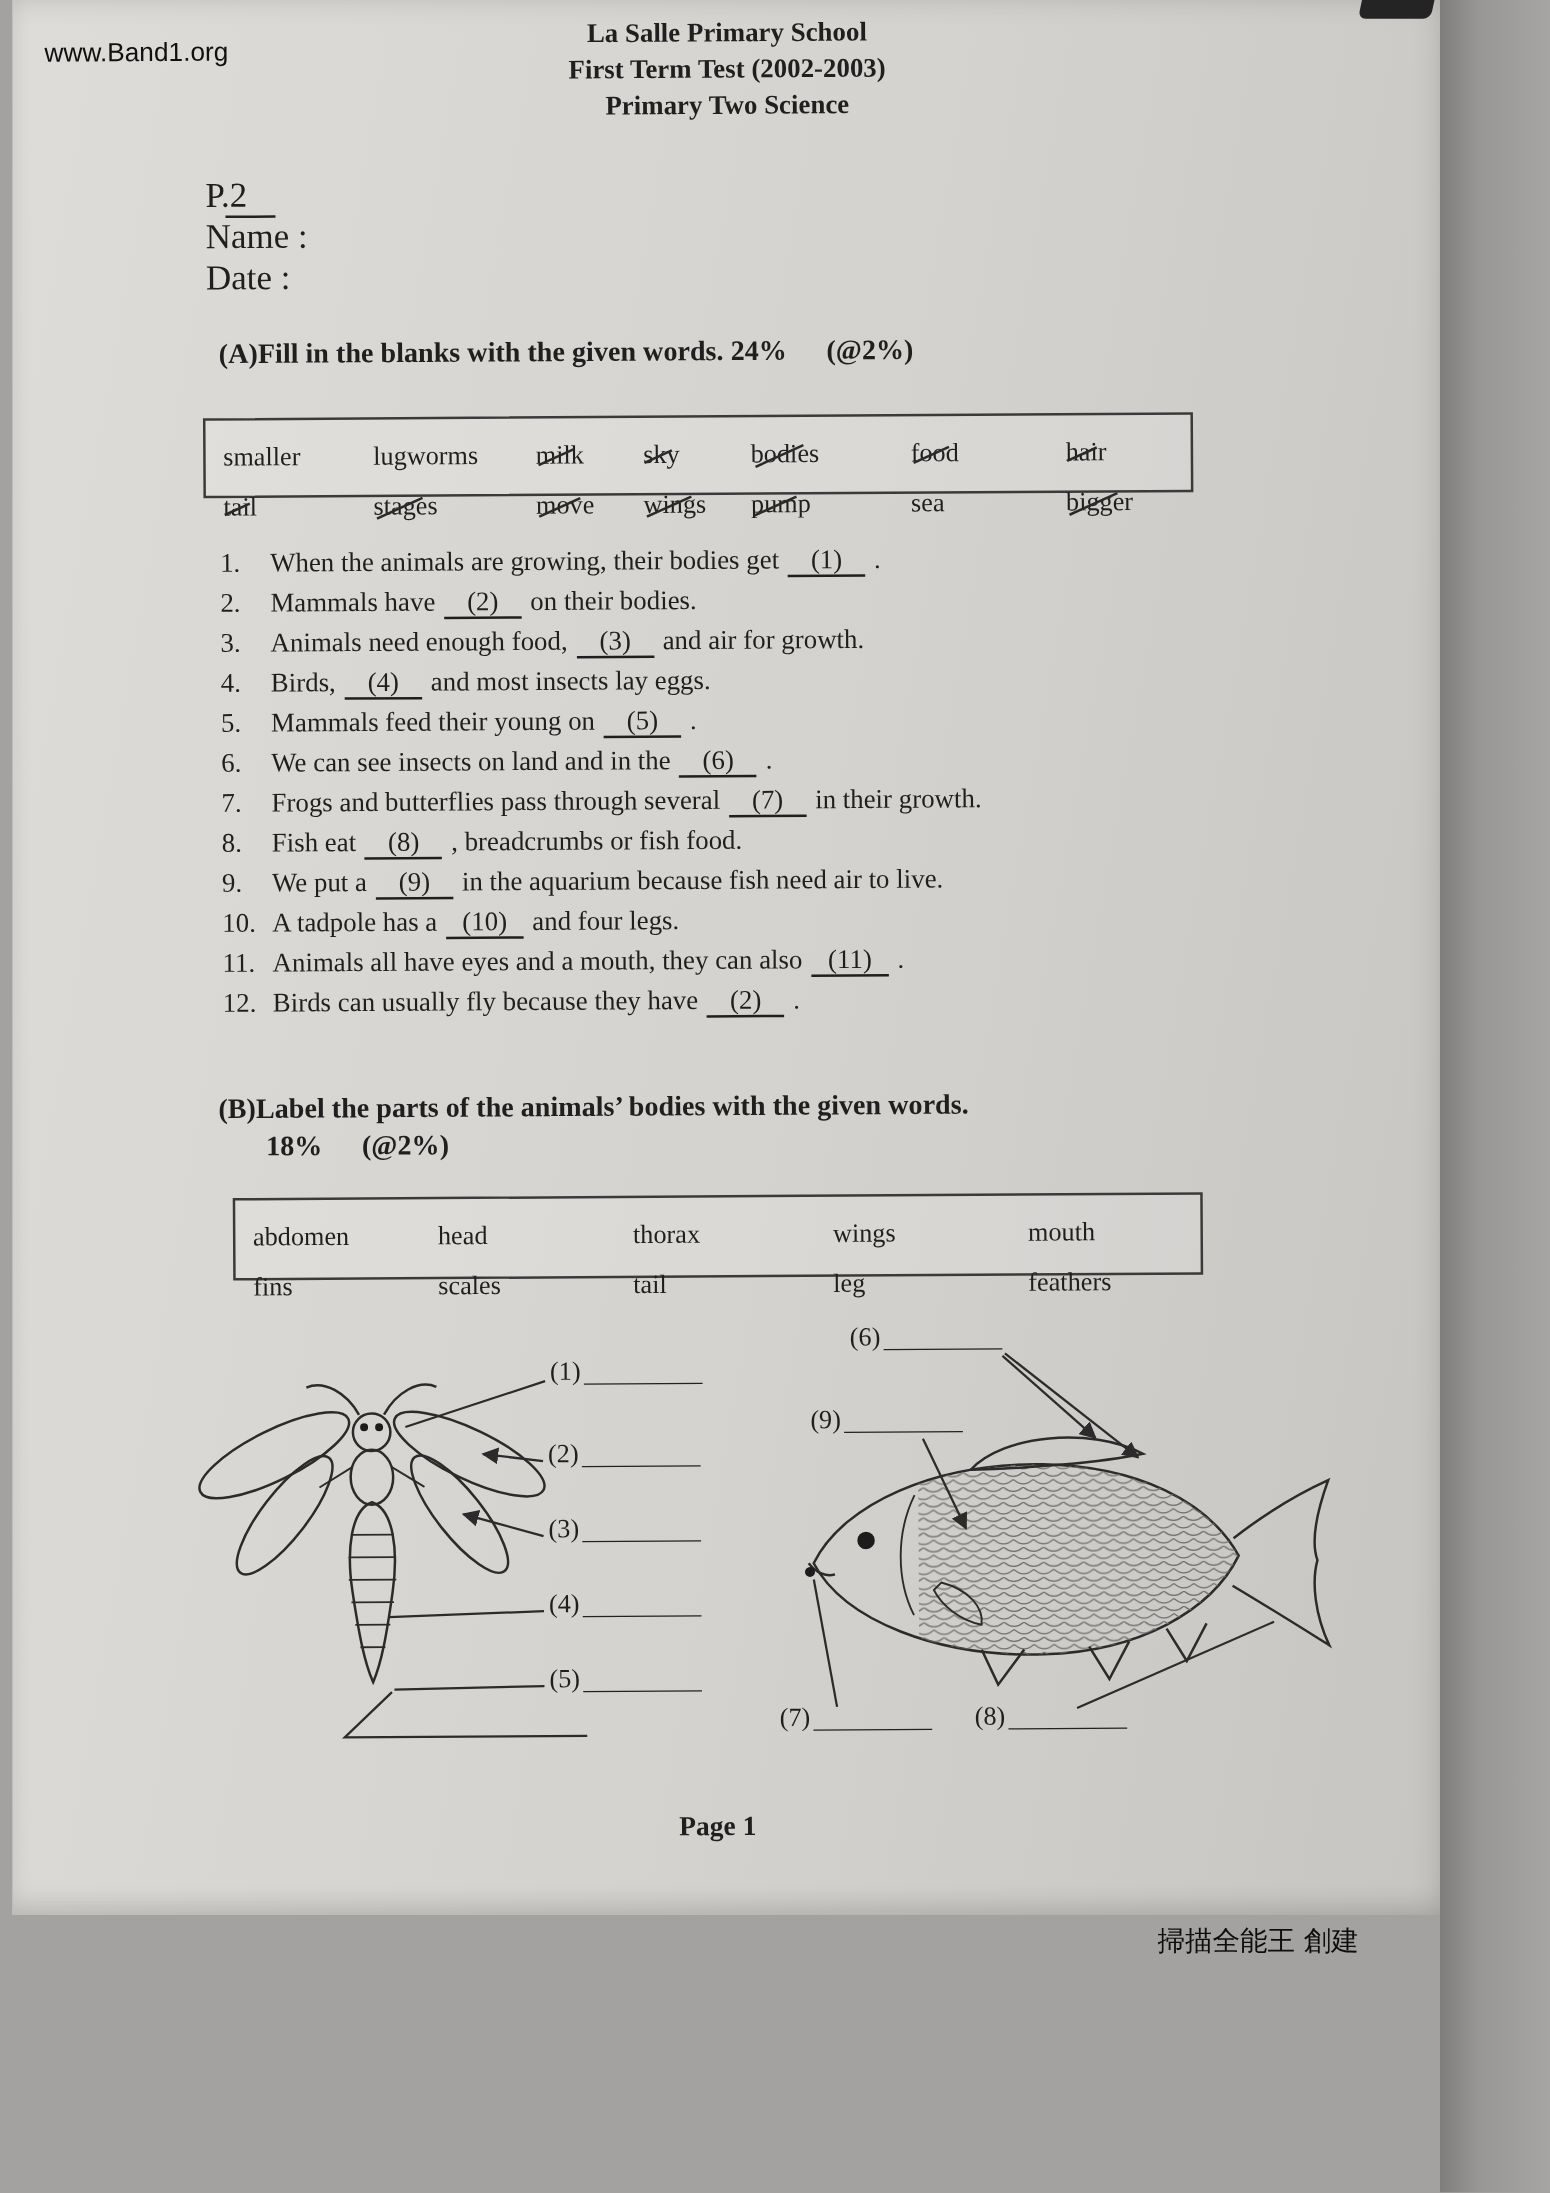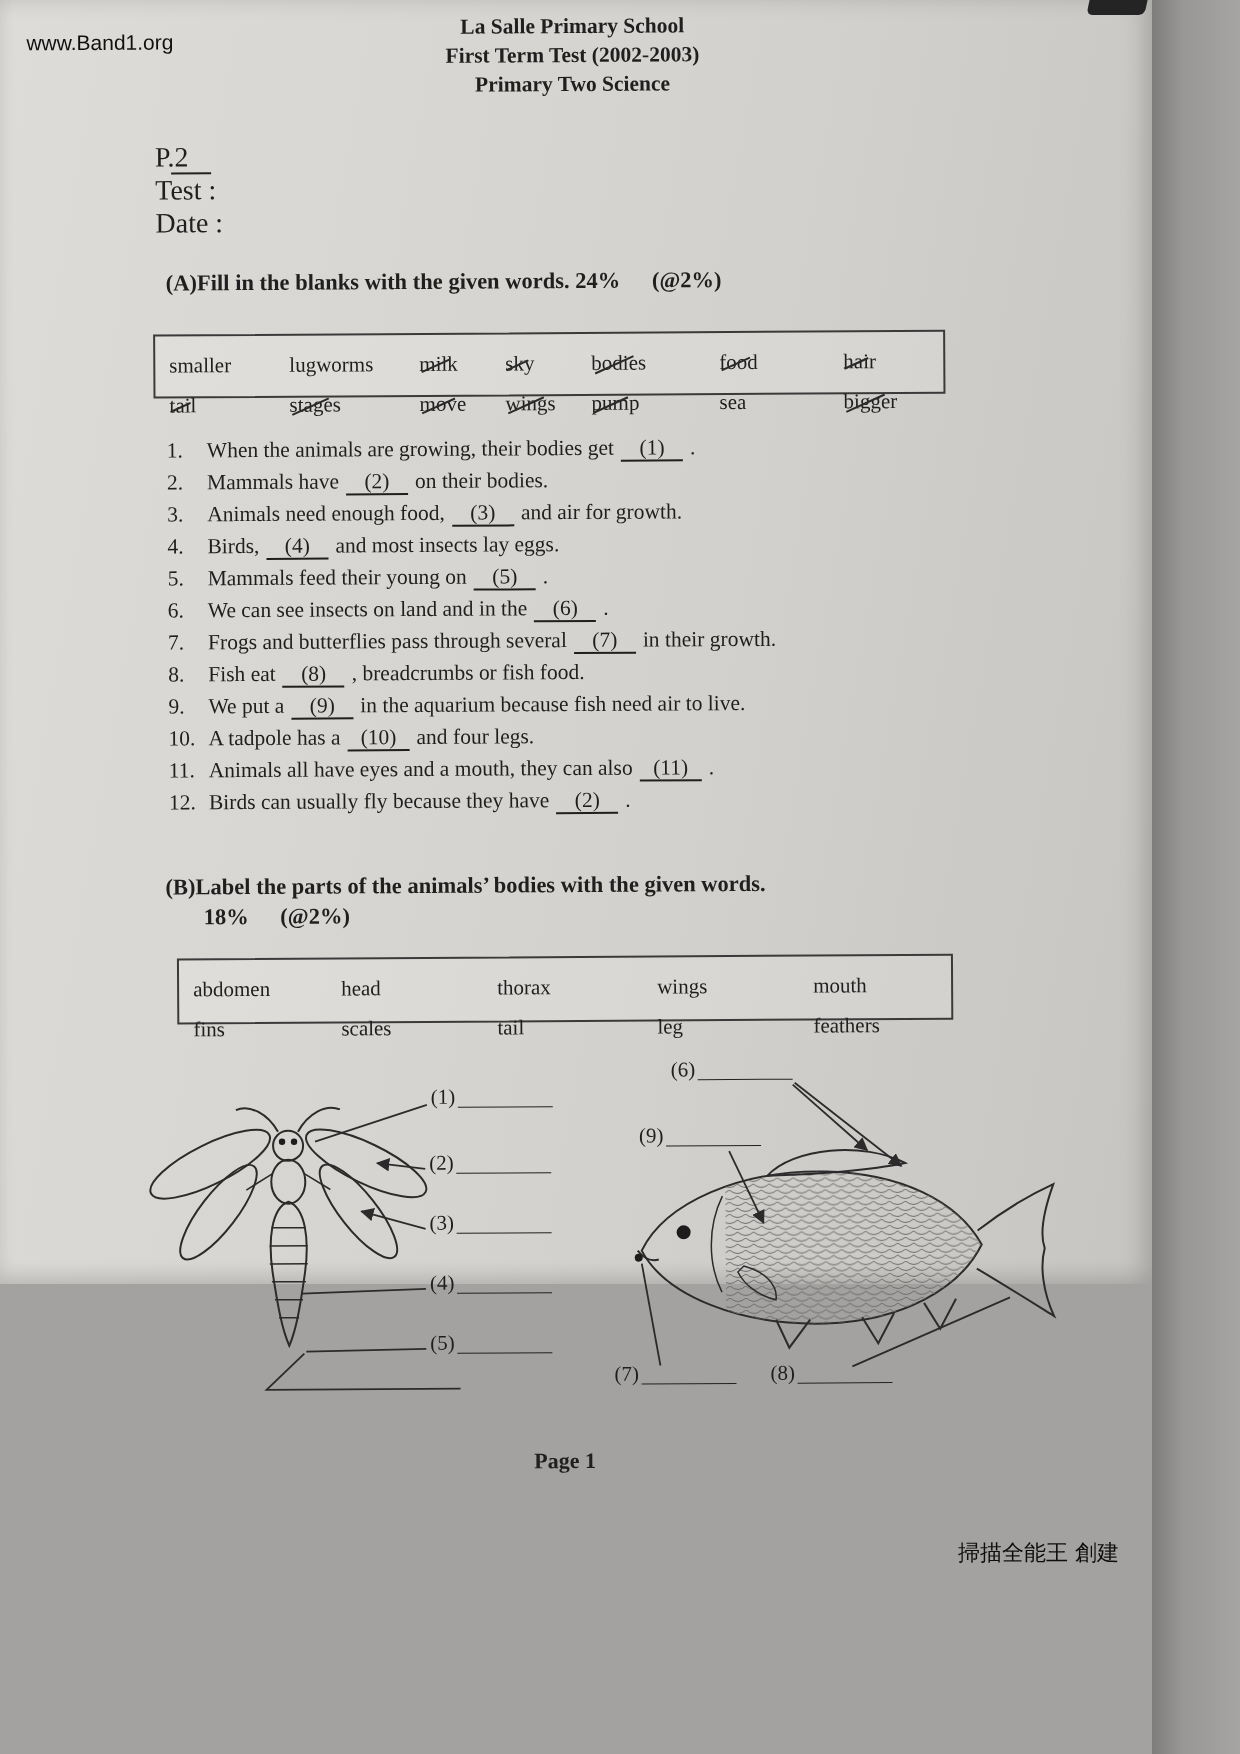--- a/index.html
+++ b/index.html
@@ -10,21 +10,21 @@
     background:#a3a2a0;
     font-family:"Liberation Serif", serif;
     color:#1f1f1f;
   }
   
   .right-edge { position:absolute; left:1152px; top:0; width:88px; height:100%;
     background:linear-gradient(90deg,#7e7d7b 0%, #989795 35%, #a6a5a3 100%); }
   .corner-mark { position:absolute; left:1088px; top:0; width:58px; height:15px;
     background:#242424; border-radius:0 0 6px 6px; transform:skewX(-12deg); }
   .paper {
-    position:absolute; left:0; top:0; width:1152px; height:1284px;
+    position:absolute; left:10px; top:0; width:1152px; height:1532px;
     background:linear-gradient(100deg,#dedcd8 0%, #d4d2ce 55%, #c7c5c2 100%);
     box-shadow:inset -12px 0 22px rgba(0,0,0,.12), inset 0 -10px 18px rgba(0,0,0,.08);
   }
   .content { position:absolute; inset:0; transform:rotate(-0.35deg); }
 
   .watermark { position:absolute; left:30px; top:28px; font-family:"Liberation Sans", sans-serif;
     font-size:21px; color:#101010; }
 
   .header { position:absolute; left:0; top:12px; width:100%; text-align:center;
     font-weight:bold; font-size:21.5px; line-height:29px; }
@@ -60,40 +60,40 @@
   .diagram { position:absolute; left:0; top:1040px; width:1152px; height:430px; }
   .diagram svg { position:absolute; left:0; top:0; }
   .dlabel { position:absolute; font-size:21px; white-space:nowrap; }
   .dline { display:inline-block; width:95px; border-bottom:1.8px solid #222;
     height:1em; vertical-align:-4px; margin-left:2px; }
 
   .page-footer { position:absolute; left:0; top:1448px; width:1120px; text-align:center;
     font-weight:bold; font-size:22px; }
 
   .scanner-credit { position:absolute; left:926px; top:1538px; font-size:22px; color:#0d0d0d;
-    font-family:"DejaVu Sans", sans-serif;margin-left:32px; }
+    font-family:"DejaVu Sans", sans-serif; }
 </style>
 </head>
 <body>
 
 <div class="paper">
   <div class="content">
 
     <div class="watermark">www.Band1.org</div>
 
     <div class="header">
       <div>La Salle Primary School</div>
       <div>First Term Test (2002-2003)</div>
       <div>Primary Two Science</div>
     </div>
 
     <div class="meta">
       <div>P.2</div>
       <div class="p2-line"></div>
-      <div>Test :</div>
+      <div>Name :</div>
       <div>Date :</div>
     </div>
 
     <div class="sec-head" id="secA-head">
       <span>(A)</span><span>Fill in the blanks with the given words.</span>
       <span class="score">24%</span>
       <span class="per">(@2%)</span>
     </div>
 
     <div class="wordbank" id="wbA">

